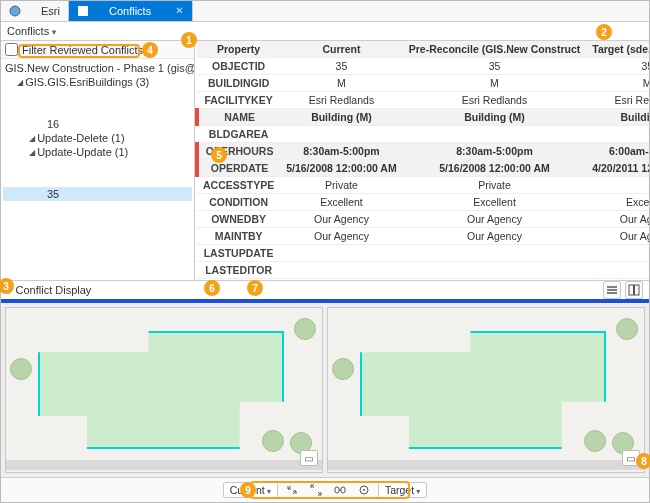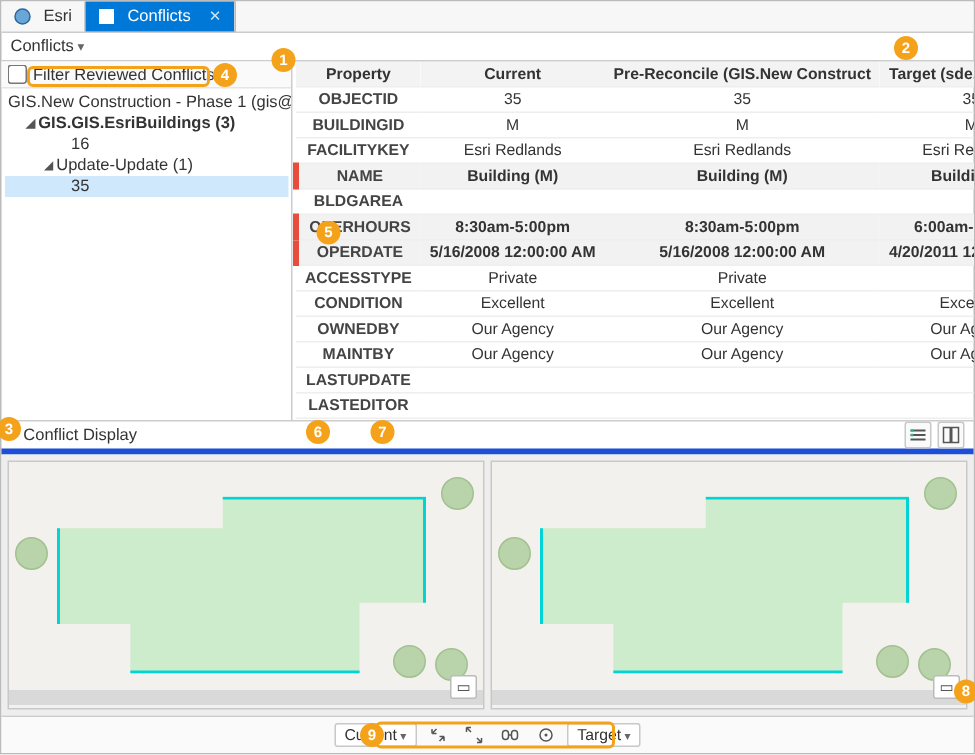--- a/index.html
+++ b/index.html
@@ -1,38 +1,38 @@
 <!DOCTYPE html>
 <html><head>
 <meta charset="utf-8">
 <style>
   * { box-sizing: border-box; font-family: "Segoe UI", Arial, sans-serif; }
   body { margin: 0; background: #f0f0f0; width: 650px; height: 503px; overflow: hidden; font-size: 11px; color: #333; }
   .window { border: 1px solid #bbb; background: #fff; display: flex; flex-direction: column; height: 100%; }
 
   
   .tabbar { display: flex; align-items: center; border-bottom: 1px solid #ccc; background: #f7f7f7; height: 22px; }
-  .tab { display: flex; align-items: center; gap: 8px; padding: 2px 8px; height: 100%; border-right: 1px solid #ccc; }
+  .tab { display: flex; align-items: center; gap: 20px; padding: 2px 8px; height: 100%; border-right: 1px solid #ccc; }
   .tab.active { background: #0078d7; color: #fff; }
   .tab .icon { width: 12px; height: 12px; display: inline-block; }
   .close-x { font-size: 10px; margin-left: 4px; opacity: .8; }
 
   .subheader { display: flex; align-items: center; border-bottom: 1px solid #ccc; padding: 2px 6px; height: 20px; }
   .subheader .menubtn::after { content: " \25BE"; font-size: 9px; color: #666; }
 
   .upper { display: flex; height: 240px; border-bottom: 1px solid #ccc; }
   .leftpane { width: 194px; border-right: 1px solid #ccc; display: flex; flex-direction: column; }
   .filterrow { display: flex; gap: 4px; align-items: center; padding: 2px 4px; border-bottom: 1px solid #e5e5e5; background: #fafafa; }
   .filterrow input[type=checkbox] { margin: 0; }
   .tree { padding: 2px 2px; overflow: auto; flex: 1; }
   .tree-line { padding: 1px 2px; white-space: nowrap; }
   .tree .lvl0 { padding-left: 2px; }
-  .tree .lvl1 { padding-left: 14px; font-weight: bold; }
+  .tree .lvl1 { padding-left: 14px; }
   .tree .lvl2 { padding-left: 26px; }
-  .tree .lvl3 { padding-left: 44px; }
+  .tree .lvl3 { padding-left: 44px; margin-top: 28px; }
   .tree .twisty::before { content: "\25E2 "; font-size: 8px; color: #555; display:inline-block; transform: translateY(-1px); margin-right:2px;}
   .tree .selected { background: #cfe8fb; }
 
   .grid { flex: 1; overflow: auto; }
   table { border-collapse: collapse; width: 100%; font-size: 10.5px; }
   th, td { text-align: center; padding: 2px 6px; border-bottom: 1px solid #eee; white-space: nowrap; }
   th { background: #f3f3f3; font-weight: 600; position: sticky; top: 0; }
   tr.modified .propcell { border-left: 4px solid #e74c3c; }
   tr.modified { background: #f2f2f2; font-weight: 600; }
   td.propcell { font-weight: 600; color: #444; }
@@ -97,20 +97,21 @@
       <div class="filterrow">
         <input type="checkbox" style="">
         <span>Filter Reviewed Conflicts</span>
       </div>
       <div class="tree">
         <div class="tree-line lvl0">GIS.New Construction - Phase 1 (gis@eevans2:GIS) (3)</div>
         <div class="tree-line lvl1 twisty">GIS.GIS.EsriBuildings (3)</div>
 
         <div class="tree-line lvl3">16</div>
 
+        <div class="tree-line lvl2 twisty">Update-Delete (1)</div>
 
         <div class="tree-line lvl2 twisty">Update-Update (1)</div>
         <div class="tree-line lvl3 selected">35</div>
       </div>
     </div>
 
     <div class="grid">
       <table>
         <thead>
               <tr id="gridhead">

